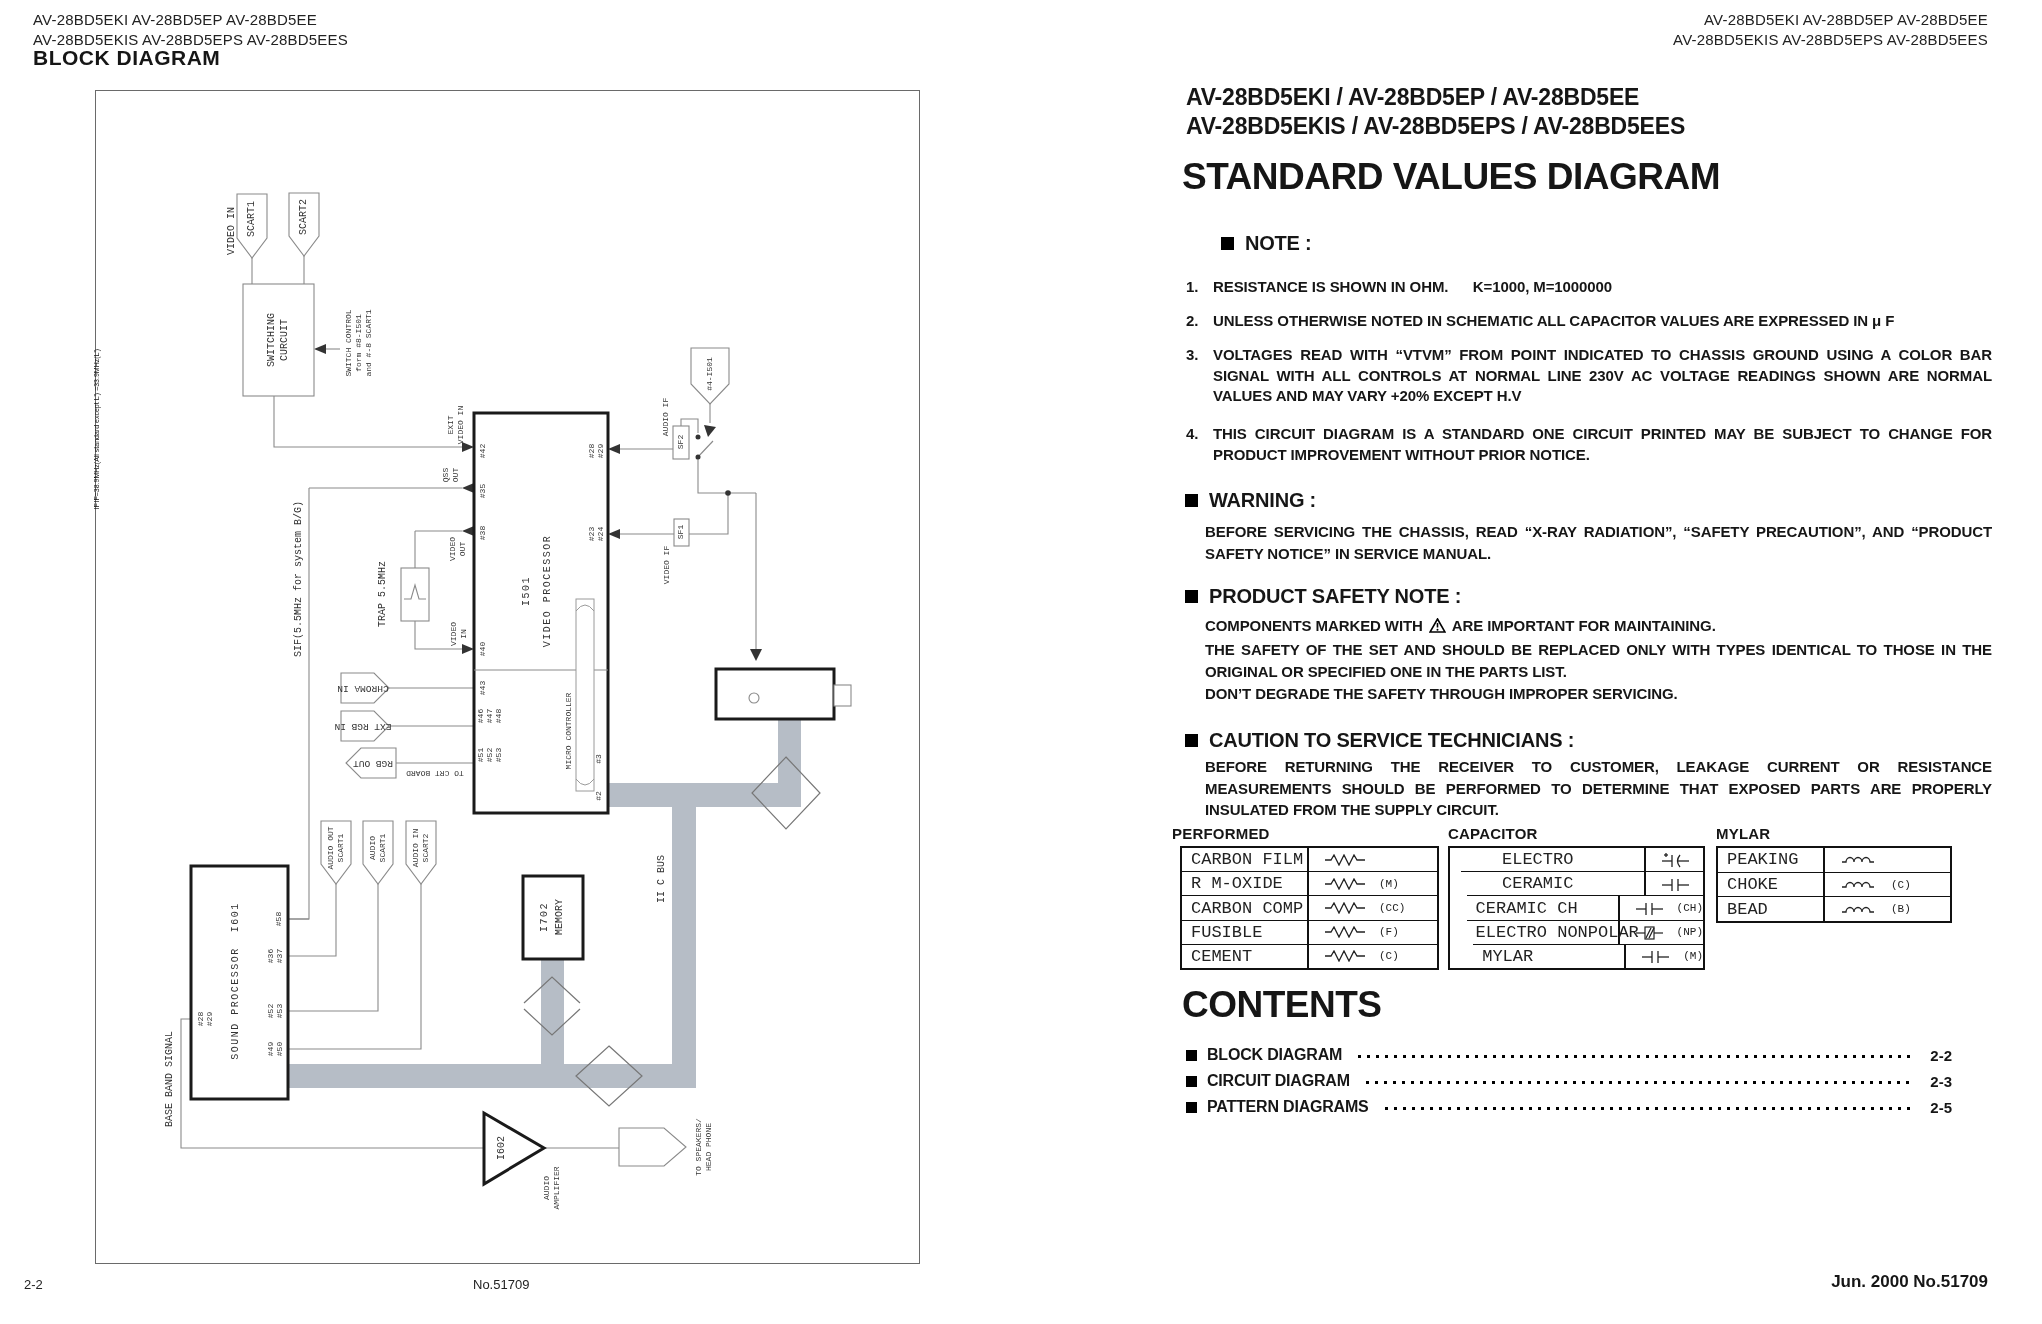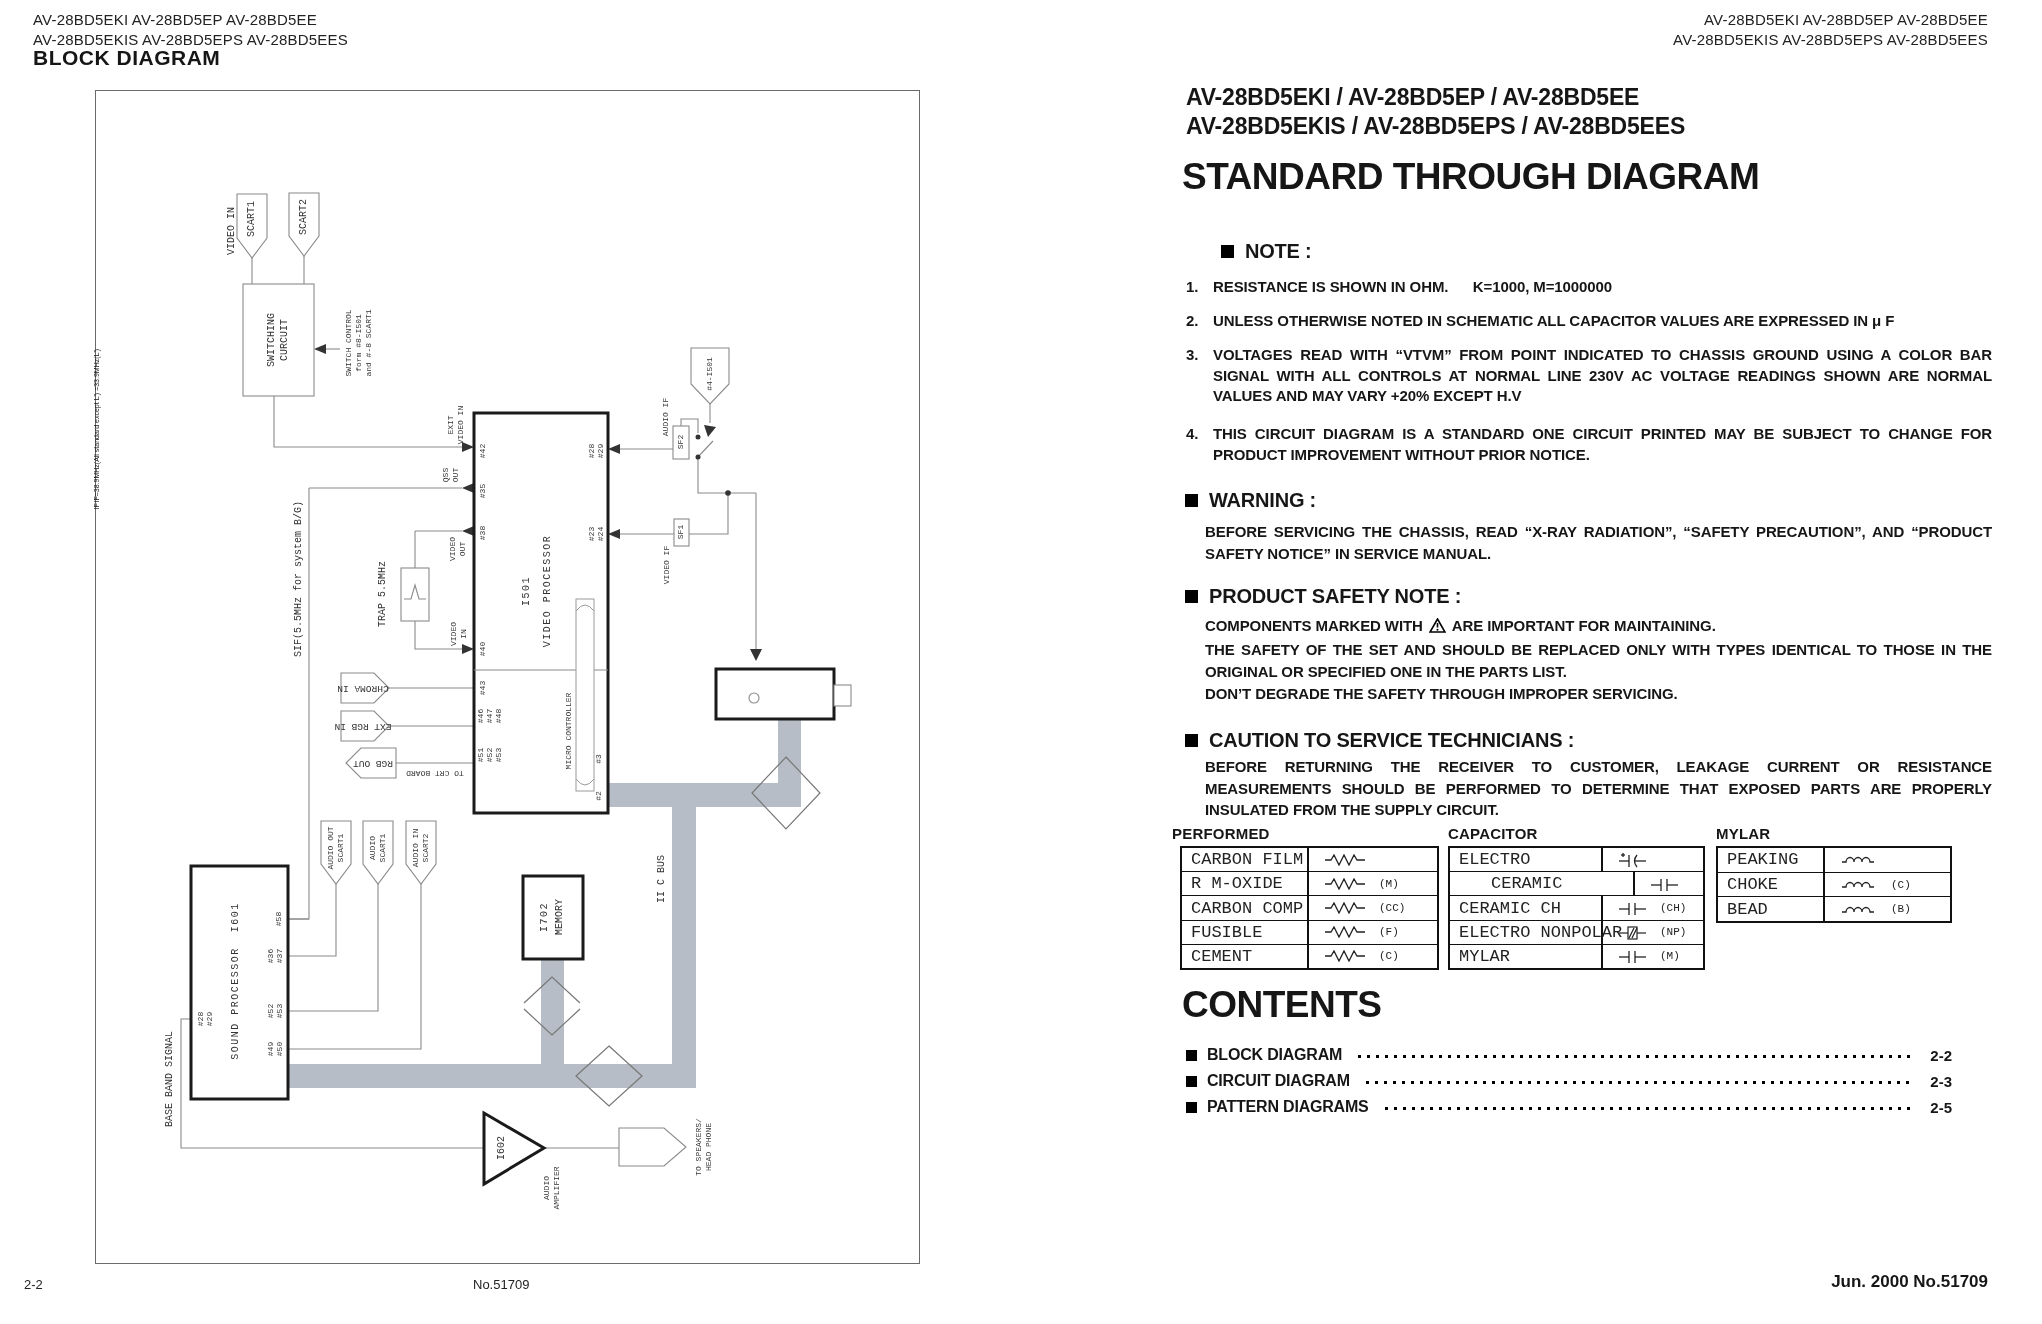--- a/index.html
+++ b/index.html
@@ -227,23 +227,23 @@
     <div class="vs" style="left:175px;top:865px;">#36</div>
     <div class="vs" style="left:184px;top:865px;">#37</div>
     <div class="vs" style="left:175px;top:920px;">#52</div>
     <div class="vs" style="left:184px;top:920px;">#53</div>
     <div class="vs" style="left:175px;top:958px;">#49</div>
     <div class="vs" style="left:184px;top:958px;">#50</div>
   </div>
 
   <div class="model" style="top:84px;">AV-28BD5EKI / AV-28BD5EP / AV-28BD5EE</div>
   <div class="model" style="top:113px;">AV-28BD5EKIS / AV-28BD5EPS / AV-28BD5EES</div>
-  <div id="bigtitle">STANDARD THROUGH DIAGRAM</div>
-
-  <div class="sect" style="top:240px;padding-left:36px;">
+  <div id="bigtitle">STANDARD VALUES DIAGRAM</div>
+
+  <div class="sect" style="top:232px;padding-left:36px;">
     <div class="sq"></div>
     <span>NOTE :</span>
   </div>
   <div class="nitem" style="top:277px;">
     <span class="num">1.</span>
     <div class="txt" style="text-align:left;white-space:pre-wrap;">RESISTANCE IS SHOWN IN OHM.      K=1000, M=1000000</div>
   </div>
   <div class="nitem" style="top:311px;">
     <span class="num">2.</span>
     <div class="txt" style="text-align:left;">UNLESS OTHERWISE NOTED IN SCHEMATIC ALL CAPACITOR VALUES ARE EXPRESSED IN  μ F</div>
@@ -328,21 +328,21 @@
       <div class="tsym">
           <svg width="40" height="12">
             <polyline points="0,6 6,6 9,1 14,11 19,1 24,11 29,1 32,6 40,6" fill="none" stroke="#222" stroke-width="1.3"></polyline>
           </svg>
           <span>(C)</span>
         </div>
     </div>
   </div>
 
   <div class="tbl-label" style="left:1448px;top:825px;">CAPACITOR</div>
-  <div class="tbl" style="left:1448px;top:846px;width:253px;height:120px;">
+  <div class="tbl" style="left:1448px;top:846px;width:253px;height:120px;align-items:flex-end;">
     <div class="trow">
       <div class="tname" style="width:142px;">ELECTRO</div>
       <div class="tsym">
           <svg width="27" height="16">
             <g stroke="#222" stroke-width="1.3" fill="none">
               <line x1="2" y1="3" x2="6" y2="3"></line>
               <line x1="4" y1="1" x2="4" y2="5"></line>
               <line x1="0" y1="9" x2="10" y2="9"></line>
               <line x1="10" y1="3" x2="10" y2="15"></line>
               <path d="M18,3 Q13,9 18,15"></path>

